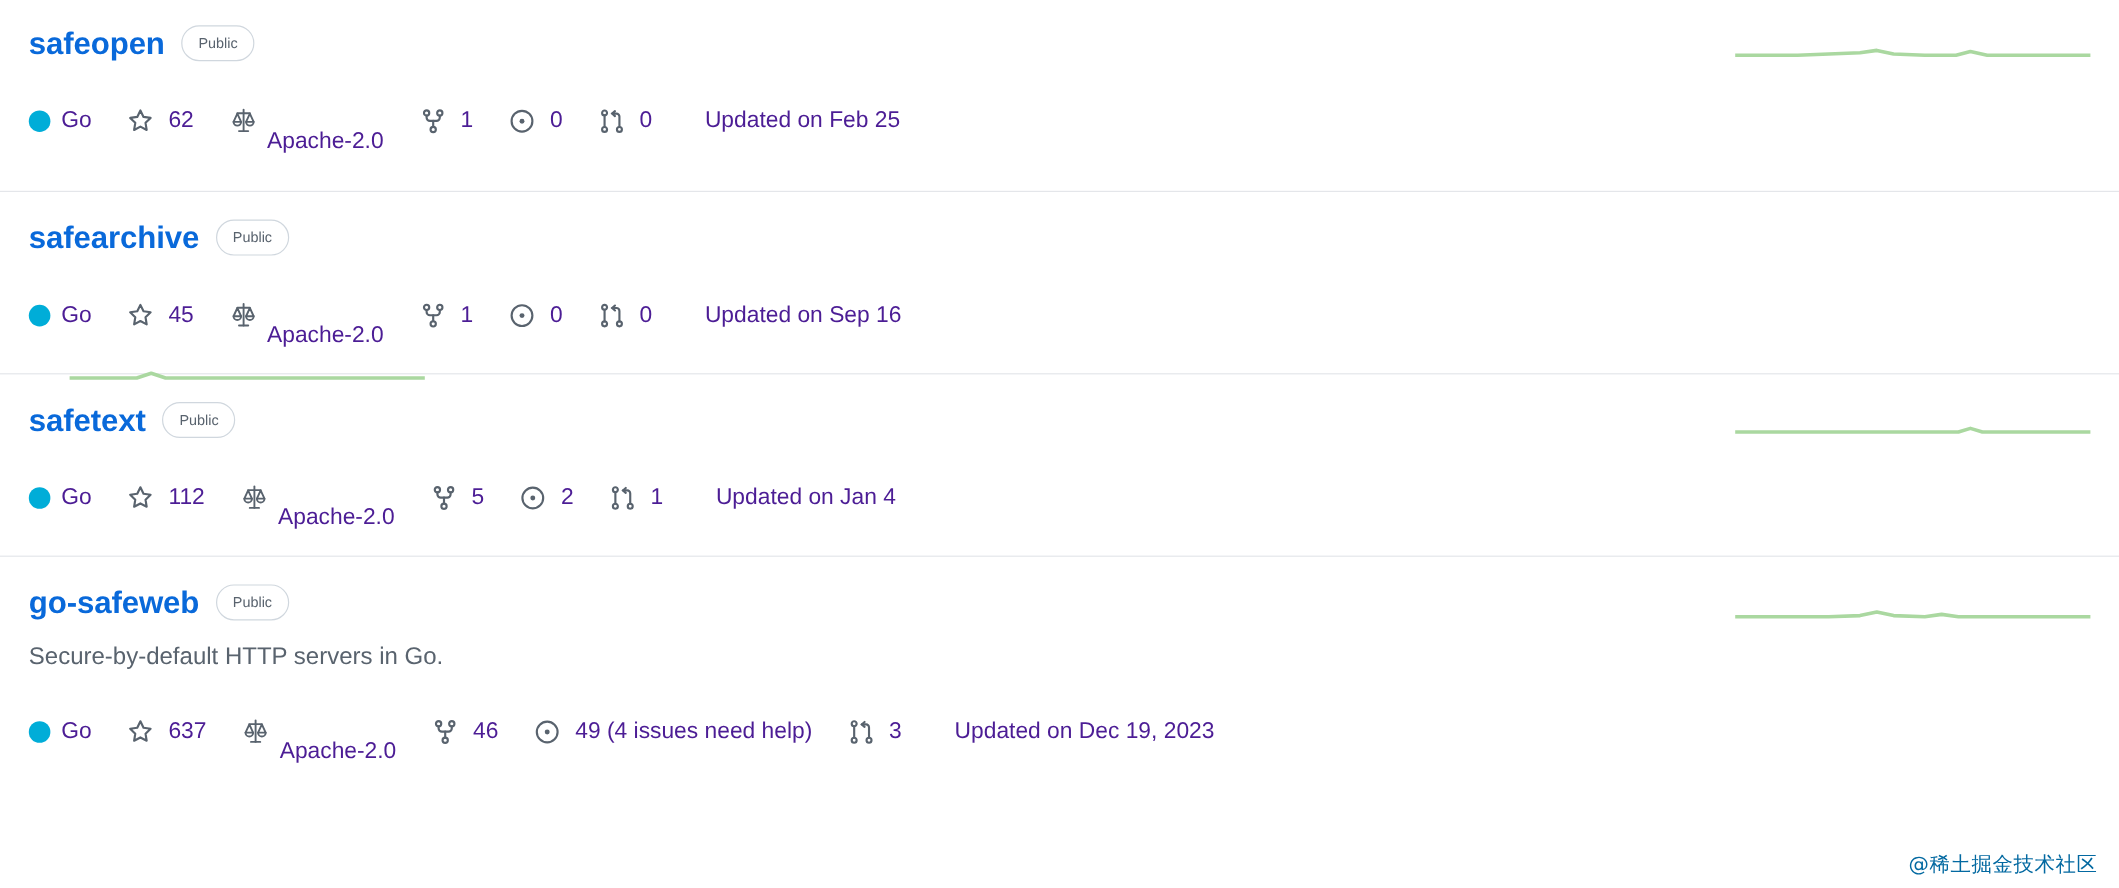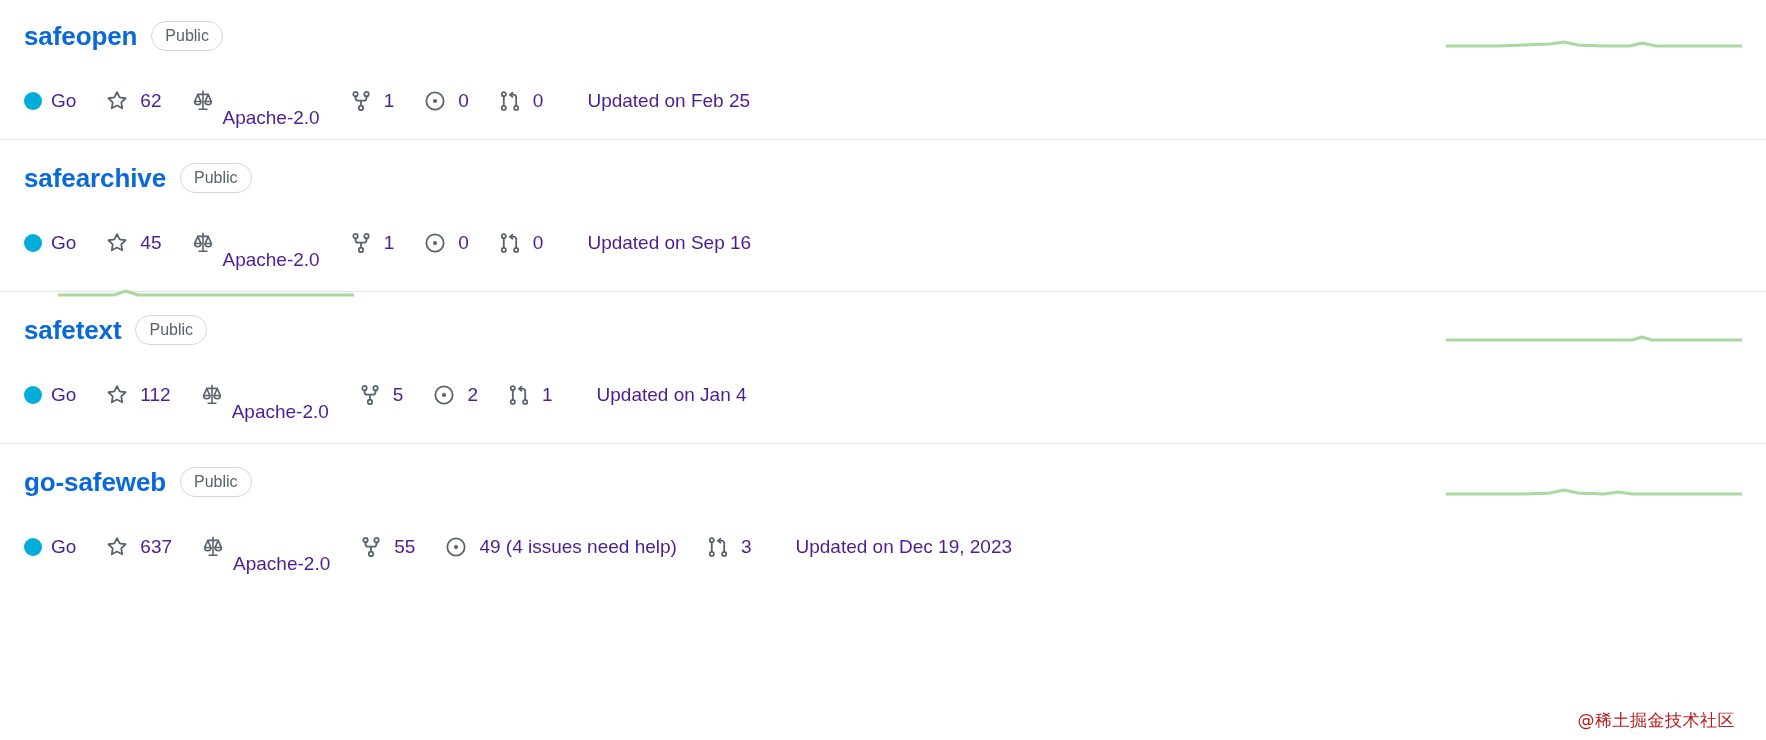--- a/index.html
+++ b/index.html
@@ -24,21 +24,21 @@
 
   .repo-row {
     position: relative;
     display: flex;
     align-items: flex-start;
     padding: 0 24px 0 24px;
     border-bottom: 1px solid #e4e6ea;
   }
   .repo-row:last-child { border-bottom: none; }
 
-  .repo-row.r0 { height: 140px; padding-top: 20px; }
+  .repo-row.r0 { height: 160px; padding-top: 20px; }
   .repo-row.r1 { height: 152px; padding-top: 22px; flex-direction: column; }
   .repo-row.r2 { height: 152px; padding-top: 22px; }
   .repo-row.r3 { height: 284px; padding-top: 22px; }
 
   .repo-main {
     flex: 1 1 auto;
     min-width: 0;
     padding-left: 0;
   }
 
@@ -59,21 +59,21 @@
   }
 
   .visibility-badge {
     display: inline-flex;
     align-items: center;
     justify-content: center;
     height: 30px;
     padding: 0 13px;
     border: 1px solid #d0d7de;
     border-radius: 2em;
-    font-size: 16px;
+    font-size: 12px;
     line-height: 1;
     color: #59636e;
     background: transparent;
     white-space: nowrap;
   }
 
   .repo-description {
     margin-top: 14px;
     font-size: 20px;
     line-height: 1.45;
@@ -144,24 +144,24 @@
   .repo-row.r3 .repo-graph { padding-top: 8px; }
 
   .sparkline {
     display: block;
     width: 296px;
     height: 30px;
   }
 
   .watermark {
     position: absolute;
-    right: 31px;
+    right: 18px;
     bottom: 8px;
     font-size: 17px;
-    color: #b91c1c;
+    color: #0369a1;
     font-family: "DejaVu Sans", "Liberation Sans", sans-serif;
     letter-spacing: 0.5px;
     user-select: none;
   }
 </style>
 </head>
 <body>
 
 <div id="page">
 
@@ -397,20 +397,21 @@
         </svg>
       </div>
     </div>
 
     <div class="repo-row r3">
       <div class="repo-main">
         <div class="repo-title-line">
           <a class="repo-name" href="#">go-safeweb</a>
           <span class="visibility-badge">Public</span>
         </div>
+        <div class="repo-description">Secure-by-default HTTP servers in Go.</div>
         <div class="repo-meta">
           <span class="meta-item lang">
             <span class="lang-dot" style="background:#00ADD8"></span>
             <span class="meta-text">Go</span>
           </span>
           <span class="meta-item">
             <span class="meta-icon">
               <svg width="22" height="22" viewBox="0 0 16 16" fill="none" stroke="currentColor" stroke-width="1.3" stroke-linejoin="round">
                 <path d="M8 1.5l1.9 3.9 4.3.6-3.1 3 .7 4.3L8 11.3 4.2 13.3l.7-4.3-3.1-3 4.3-.6z"></path>
               </svg>
@@ -434,21 +435,21 @@
           <span class="meta-item">
             <span class="meta-icon">
               <svg width="22" height="22" viewBox="0 0 16 16" fill="none" stroke="currentColor" stroke-width="1.3" stroke-linecap="round">
                 <circle cx="4" cy="3" r="1.6"></circle>
                 <circle cx="12" cy="3" r="1.6"></circle>
                 <circle cx="8" cy="13" r="1.6"></circle>
                 <path d="M4 4.6v1.2a2 2 0 002 2h4a2 2 0 002-2V4.6"></path>
                 <path d="M8 7.8v3.6"></path>
               </svg>
             </span>
-            <span class="meta-text">55</span>
+            <span class="meta-text">46</span>
           </span>
           <span class="meta-item">
             <span class="meta-icon">
               <svg width="22" height="22" viewBox="0 0 16 16" fill="none" stroke="currentColor" stroke-width="1.3">
                 <circle cx="8" cy="8" r="6.3"></circle>
                 <circle cx="8" cy="8" r="1.5" fill="currentColor" stroke="none"></circle>
               </svg>
             </span>
             <span class="meta-text">49 (4 issues need help)</span>
           </span>

